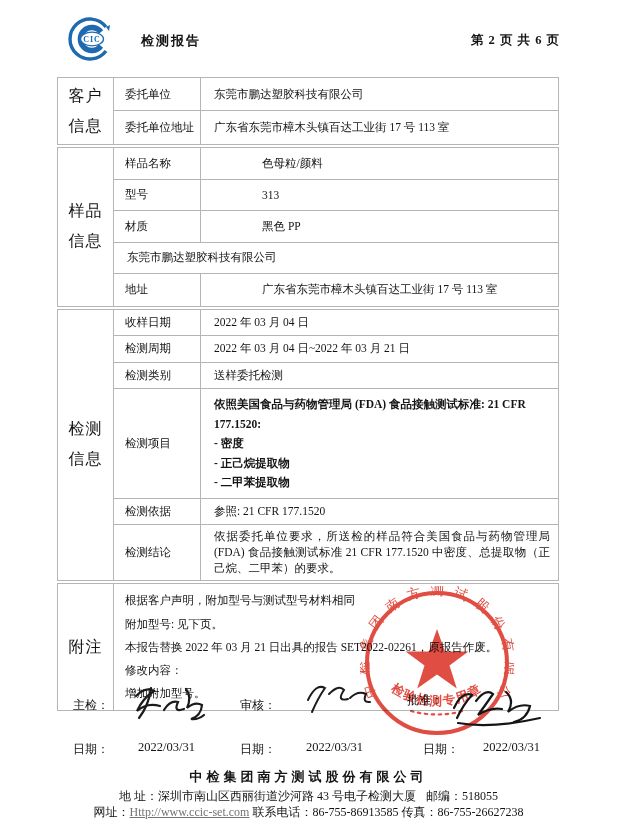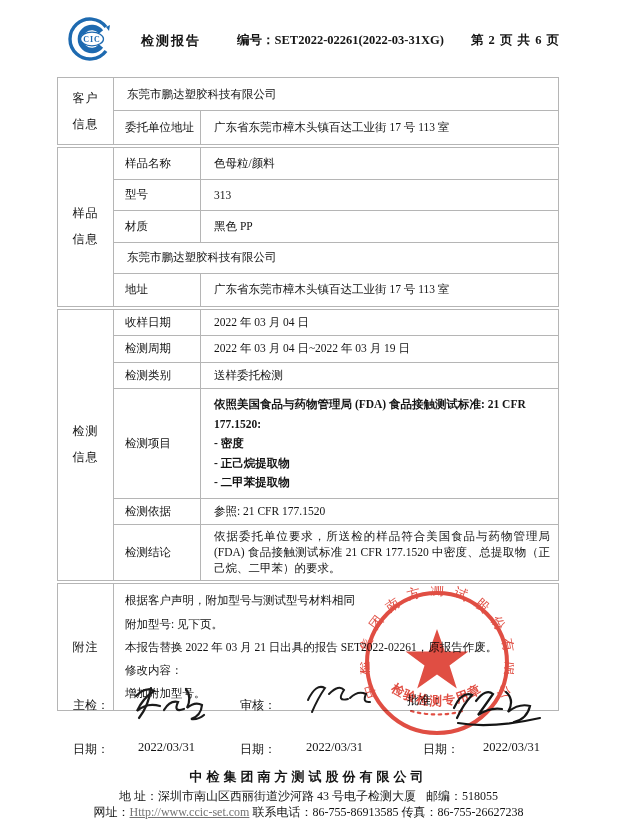--- a/index.html
+++ b/index.html
@@ -21,28 +21,28 @@
   .hdr-title { position:absolute; left:84px; top:20px; font-weight:bold; font-size:13px; letter-spacing:2px; }
   .hdr-no { position:absolute; left:180px; top:20px; font-weight:bold; font-size:12.5px; }
   .hdr-page { position:absolute; right:0px; top:20px; font-weight:bold; font-size:12.5px; letter-spacing:1px; }
 
   
   .doc-table { position:absolute; left:57px; top:77px; width:502px; font-size:11.5px; }
   .sect { display:flex; border:1px solid #b5b5b5; margin-bottom:2px; background:#fff; }
   .gcol {
     width:56px; flex:0 0 56px; border-right:1px solid #b5b5b5;
     display:flex; flex-direction:column; justify-content:center; align-items:center;
-    gap:9px; font-size:12px; letter-spacing:1px;
+    gap:9px; font-size:16px; letter-spacing:1px;
   }
   .rows { flex:1; display:flex; flex-direction:column; min-width:0; }
   .trow { display:flex; border-bottom:1px solid #b5b5b5; }
   .trow:last-child { border-bottom:none; }
   .fcell { width:87px; flex:0 0 87px; border-right:1px solid #b5b5b5; display:flex; align-items:center; padding-left:11px; }
   .vcell { flex:1; display:flex; align-items:center; padding-left:13px; padding-right:8px; min-width:0; }
-  .h33 { min-height:33px; } .h31 { min-height:31.5px; } .h26 { min-height:26.5px; }
+  .h33 { min-height:33px; } .h31 { min-height:31.5px;gap:48px; } .h26 { min-height:26.5px; }
   .vmulti { display:block; padding-top:6px; padding-bottom:5px; line-height:19.5px;font-weight:bold; }
   .items-row { min-height:88px; }
   .concl-row { min-height:49px; }
   .concl { display:block; padding:4px 8px 4px 13px; line-height:15.8px; text-align:justify; }
   .notes-cell { flex:1; display:block; padding:5px 8px 5px 11px; line-height:23.2px; min-width:0; }
 
   
   .sig-label { position:absolute; font-size:12px; white-space:nowrap; }
   .sig-date { position:absolute; font-size:12.5px; white-space:nowrap; }
   .sig-svg { position:absolute; }
@@ -65,33 +65,33 @@
 
   <div class="hdr">
     <svg class="hdr-logo" width="58" height="50" viewBox="0 0 58 50">
       <path d="M 45,13 A 20,20 0 1 0 45,37" fill="none" stroke="#1e6ab0" stroke-width="3.4"></path>
       <path d="M 45,13 l 4,-2 l -1,6 z" fill="#1e6ab0"></path>
       <path d="M 40,18 A 11.5,11.5 0 1 0 40,32" fill="none" stroke="#1e6ab0" stroke-width="5.4"></path>
       <ellipse cx="31" cy="25" rx="11.5" ry="6.8" fill="#ffffff" stroke="#1e6ab0" stroke-width="1.3"></ellipse>
       <text x="31" y="28" font-size="8" text-anchor="middle" fill="#1e6ab0" font-weight="bold" letter-spacing="1" font-family="Liberation Serif, DejaVu Serif, serif">CIC</text>
     </svg>
     <div class="hdr-title">检测报告</div>
-    <div class="hdr-no"><span>编号：</span><span>SET2022-02261(2022-03-31XG)</span></div>
     <div class="hdr-page">第 2 页 共 6 页</div>
   </div>
 
   <div class="doc-table">
 
     <div class="sect">
       <div class="gcol">
         <span>客户</span>
         <span>信息</span>
       </div>
       <div class="rows">
         <div class="trow h33">
+          <div class="fcell">委托单位</div>
           <div class="vcell">东莞市鹏达塑胶科技有限公司</div>
         </div>
         <div class="trow h33">
           <div class="fcell">委托单位地址</div>
           <div class="vcell">广东省东莞市樟木头镇百达工业街 17 号 113 室</div>
         </div>
       </div>
     </div>
 
     <div class="sect">
@@ -127,21 +127,21 @@
         <span>检测</span>
         <span>信息</span>
       </div>
       <div class="rows">
         <div class="trow h26">
           <div class="fcell">收样日期</div>
           <div class="vcell">2022 年 03 月 04 日</div>
         </div>
         <div class="trow h26">
           <div class="fcell">检测周期</div>
-          <div class="vcell">2022 年 03 月 04 日~2022 年 03 月 19 日</div>
+          <div class="vcell">2022 年 03 月 04 日~2022 年 03 月 21 日</div>
         </div>
         <div class="trow h26">
           <div class="fcell">检测类别</div>
           <div class="vcell">送样委托检测</div>
         </div>
         <div class="trow items-row">
           <div class="fcell">检测项目</div>
           <div class="vcell vmulti">
             <div>依照美国食品与药物管理局 (FDA) 食品接触测试标准: 21 CFR</div>
             <div>177.1520:</div>

